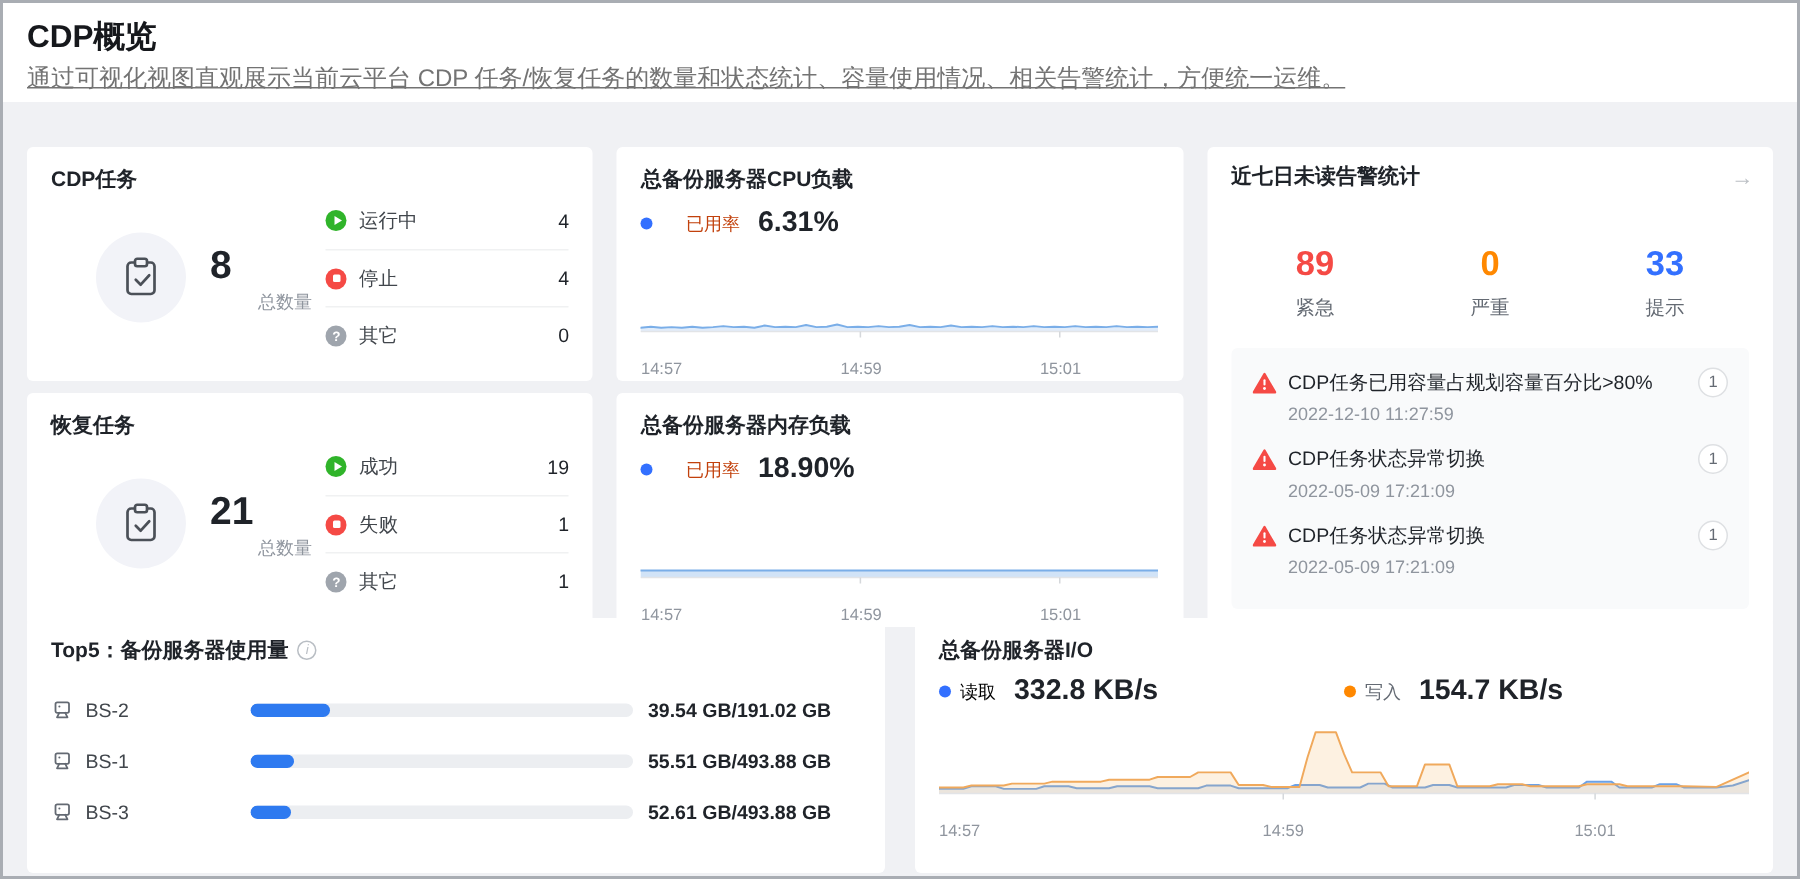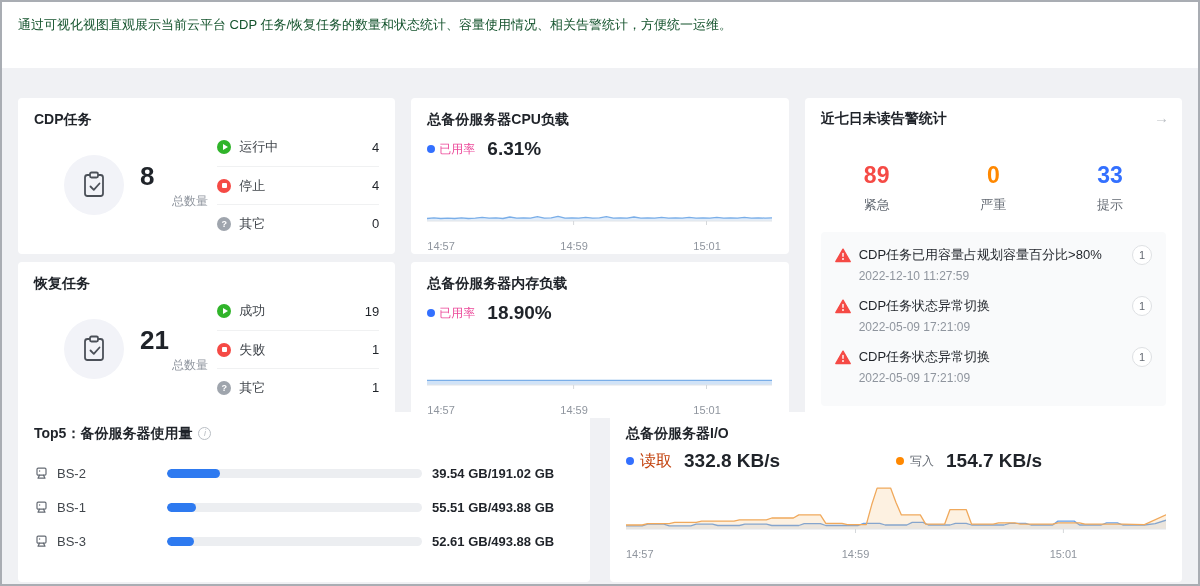--- a/index.html
+++ b/index.html
@@ -1,20 +1,20 @@
 <!DOCTYPE html>
 <html><head>
 <meta charset="utf-8">
 <style>
   * { margin:0; padding:0; box-sizing:border-box; }
   body { font-family:"Liberation Sans","DejaVu Sans",sans-serif; background:#fff; }
   .page { width:1200px; height:586px; border:2px solid #a9adb3; background:#f0f1f4; overflow:hidden; }
   header { background:#fff; padding:10px 16px; height:66px; }
   header h1 { font-size:21px; font-weight:700; color:#16181c; line-height:26px; }
-  header p { font-size:13px; color:#14532d; margin-top:4px; }
+  header p { font-size:16px; color:#737373; margin-top:4px;text-decoration:underline; }
   .content { padding:30px 16px 14px; }
   .top-grid { display:grid; grid-template-columns:1fr 1fr 1fr; gap:16px; height:302px; }
   .col { display:flex; flex-direction:column; gap:8px; }
   .card { background:#fff; border-radius:4px; padding:12px 16px; overflow:hidden; display:flex; flex-direction:column; flex:1; }
   .card h2 { font-size:14px; font-weight:700; color:#1f2329; line-height:18px; }
   
   .task-body { flex:1; display:flex; align-items:center; }
   .task-left { display:flex; align-items:center; gap:16px; margin-left:30px; }
   .icon-circle { width:60px; height:60px; border-radius:50%; background:#f2f3f8; display:flex; align-items:center; justify-content:center; }
   .task-total .num { font-size:26px; font-weight:600; color:#1f2329; line-height:30px; }
@@ -26,21 +26,21 @@
   .st-ic { width:14px; height:14px; border-radius:50%; display:inline-flex; align-items:center; justify-content:center; flex:none; }
   .st-ic.green { background:#30b42a; }
   .st-ic.red { background:#f54a45; }
   .st-ic.gray { background:#9fa5ad; }
   .st-ic .tri { width:0; height:0; border-left:5px solid #fff; border-top:3.5px solid transparent; border-bottom:3.5px solid transparent; margin-left:2px; }
   .st-ic .sq { width:5px; height:5px; background:#fff; border-radius:1px; }
   .st-ic.gray::after { content:"?"; color:#fff; font-size:9px; font-weight:700; }
   
   .legend-row { display:flex; align-items:center; margin-top:10px; }
   .dot { width:8px; height:8px; border-radius:50%; flex:none; }
-  .legend-row .lg-lbl { font-size:12px; color:#ec4899; margin-left:4px; }
+  .legend-row .lg-lbl { font-size:12px; color:#c2410c; margin-left:22px; }
   .legend-row .lg-val { font-size:19px; font-weight:700; color:#1f2329; margin-left:12px; }
   .chart-wrap { margin-top:auto; }
   .chart { width:100%; position:relative; }
   .chart.h48 { height:48px; } .chart.h56 { height:56px; }
   .x-labels { position:relative; height:14px; margin-top:2px; font-size:11px; color:#8f959e; }
   .x-labels span { position:absolute; top:12px; white-space:nowrap; }
   
   .alarm-head { display:flex; align-items:center;font-family:Liberation Mono, monospace; }
   .arrow-ic { margin-left:auto; color:#bbbfc4; font-size:15px; line-height:15px; cursor:pointer; }
   .arrow-ic::after { content:"→"; }
@@ -66,20 +66,21 @@
   .bar-fill { height:100%; background:#2e7af0; border-radius:5px; }
   .srv-val { width:142px; margin-left:10px; font-size:13px; font-weight:600; color:#1f2329; white-space:nowrap; }
   .io-legend { display:flex; margin-top:8px; }
   .io-legend .grp { display:flex; align-items:center; width:50%; }
 </style>
 </head>
 <body>
 
 <div class="page">
   <header>
+    <h1>CDP概览</h1>
     <p>通过可视化视图直观展示当前云平台 CDP 任务/恢复任务的数量和状态统计、容量使用情况、相关告警统计，方便统一运维。</p>
   </header>
 
   <div class="content">
     <div class="top-grid">
 
       <div class="col">
         <section class="card">
           <h2>CDP任务</h2>
           <div class="task-body">
@@ -313,21 +314,21 @@
             <span class="srv-val">52.61 GB/493.88 GB</span>
           </div>
         </div>
       </section>
 
       <section class="card">
         <h2>总备份服务器I/O</h2>
         <div class="io-legend">
           <div class="grp">
             <span class="dot" style="background:#3370ff"></span>
-            <span class="lg-lbl" style="font-size:16px;color:#c2410c;margin-left:6px">读取</span>
+            <span class="lg-lbl" style="font-size:12px;color:#000000;margin-left:6px">读取</span>
             <span class="lg-val" style="font-size:19px;font-weight:700;color:#1f2329;margin-left:12px">332.8 KB/s</span>
           </div>
           <div class="grp">
             <span class="dot" style="background:#ff8800"></span>
             <span class="lg-lbl" style="font-size:12px;color:#646a73;margin-left:6px">写入</span>
             <span class="lg-val" style="font-size:19px;font-weight:700;color:#1f2329;margin-left:12px">154.7 KB/s</span>
           </div>
         </div>
         <div class="chart-wrap" style="margin-top:6px">
           <div class="chart h56"><svg width="540" height="56">

